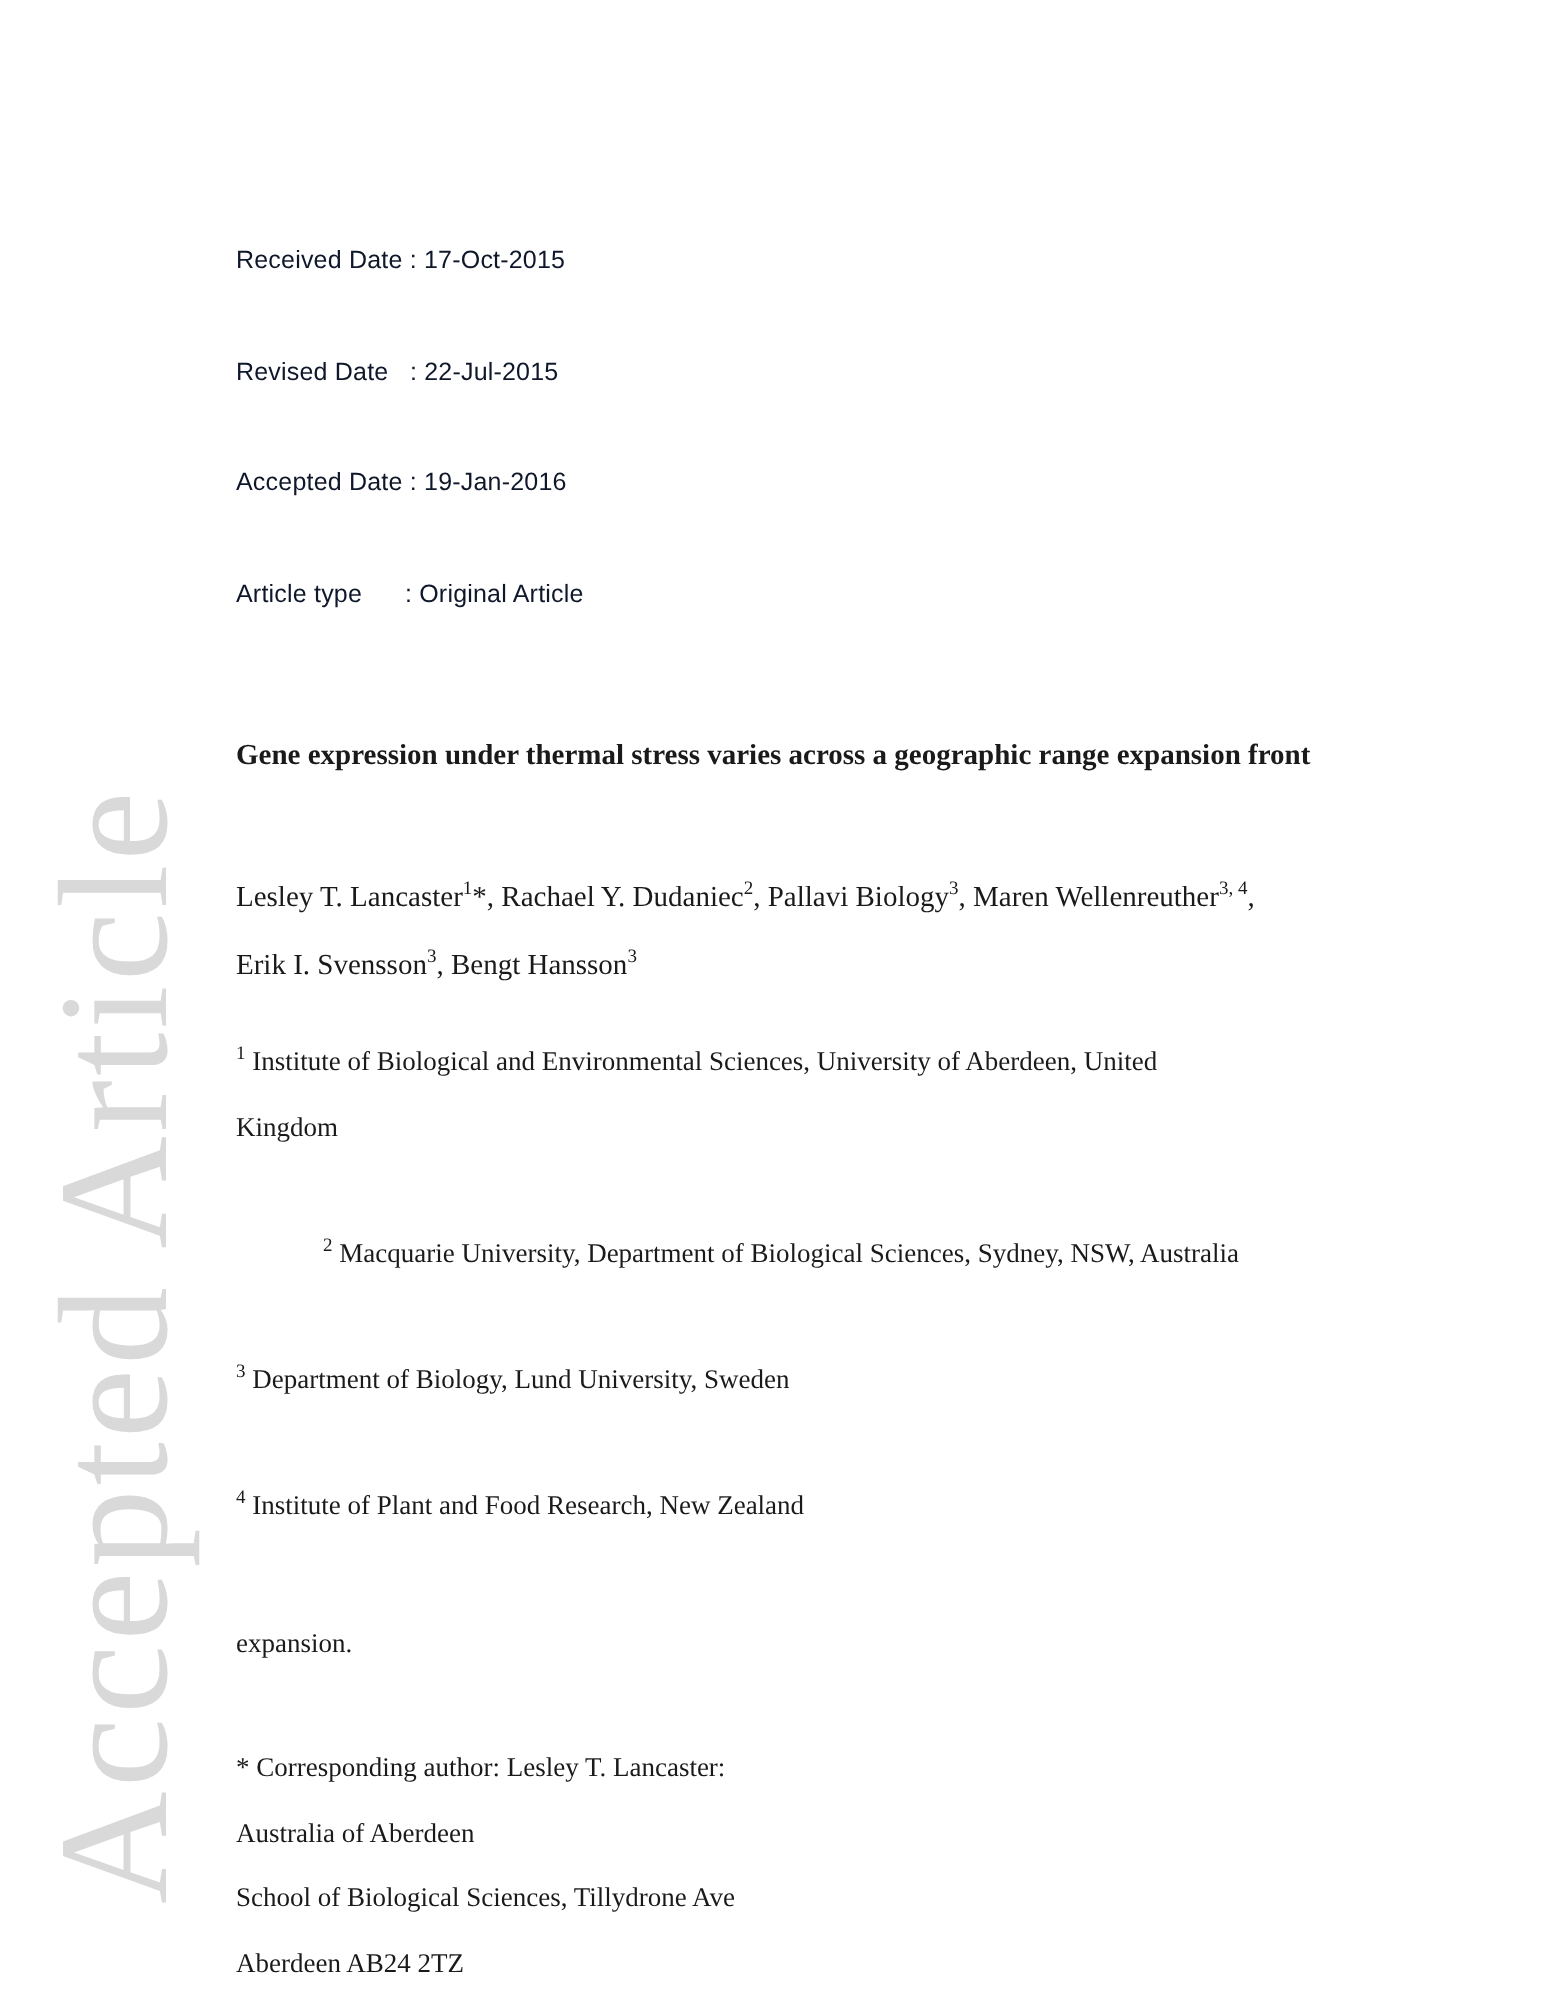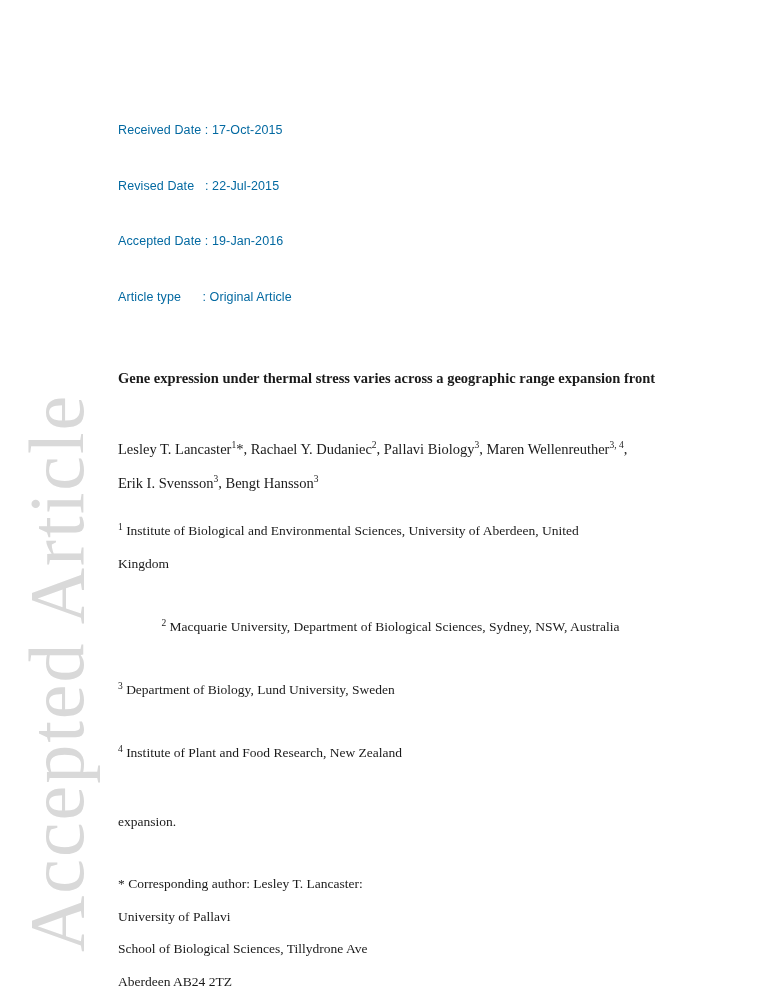--- a/index.html
+++ b/index.html
@@ -46,21 +46,21 @@
   .content {
     position: absolute;
     left: 118px;
     top: 84px;
     width: 545px;
   }
   .meta {
     font-family: "Liberation Sans", sans-serif;
     font-size: 12.5px;
     line-height: 18.5px;
-    color: #0369a1;
+    color: #0f172a;
     white-space: pre;
   }
   .meta div {
     letter-spacing: 0.1px;
   }
   .title {
     margin-top: 26px;
     font-family: Liberation Serif, serif;
     font-weight: bold;
     font-size: 14.5px;
@@ -143,20 +143,20 @@
     <div class="aff block4">
       <sup>4</sup><span> Institute of Plant and Food Research, New Zealand</span>
     </div>
 
     <div class="keywords">
       <div>expansion.</div>
     </div>
 
     <div class="corr">
       <div>* Corresponding author: Lesley T. Lancaster:</div>
-      <div>University of Pallavi</div>
+      <div>Australia of Aberdeen</div>
       <div>School of Biological Sciences, Tillydrone Ave</div>
       <div>Aberdeen AB24 2TZ</div>
 
     </div>
 
   </div>
 </div>
 
 </body></html>

